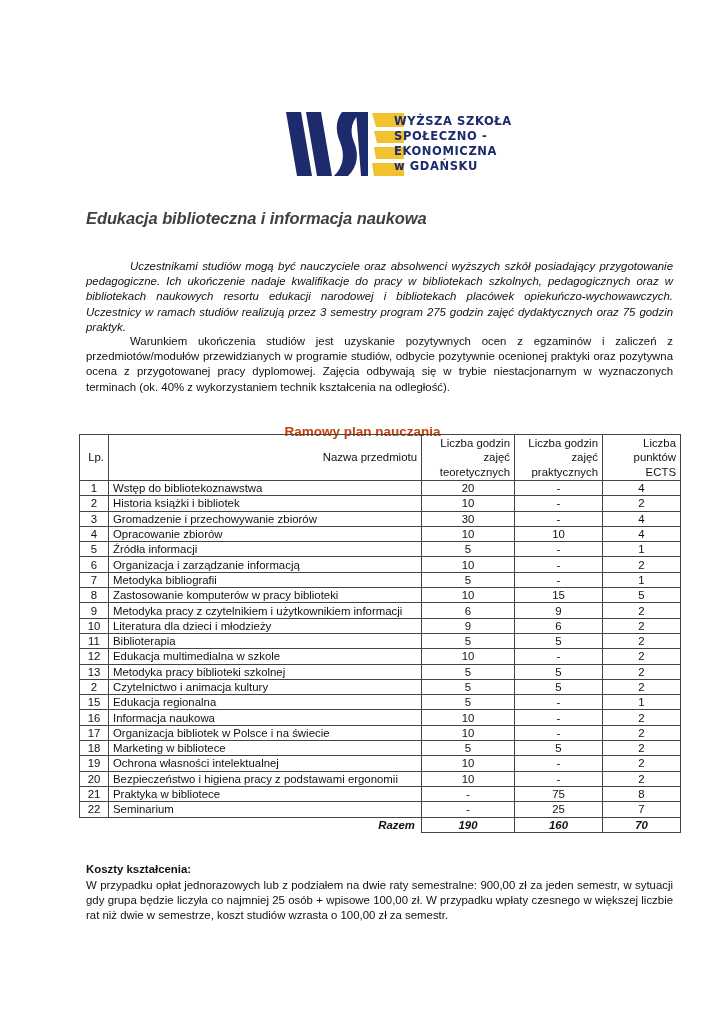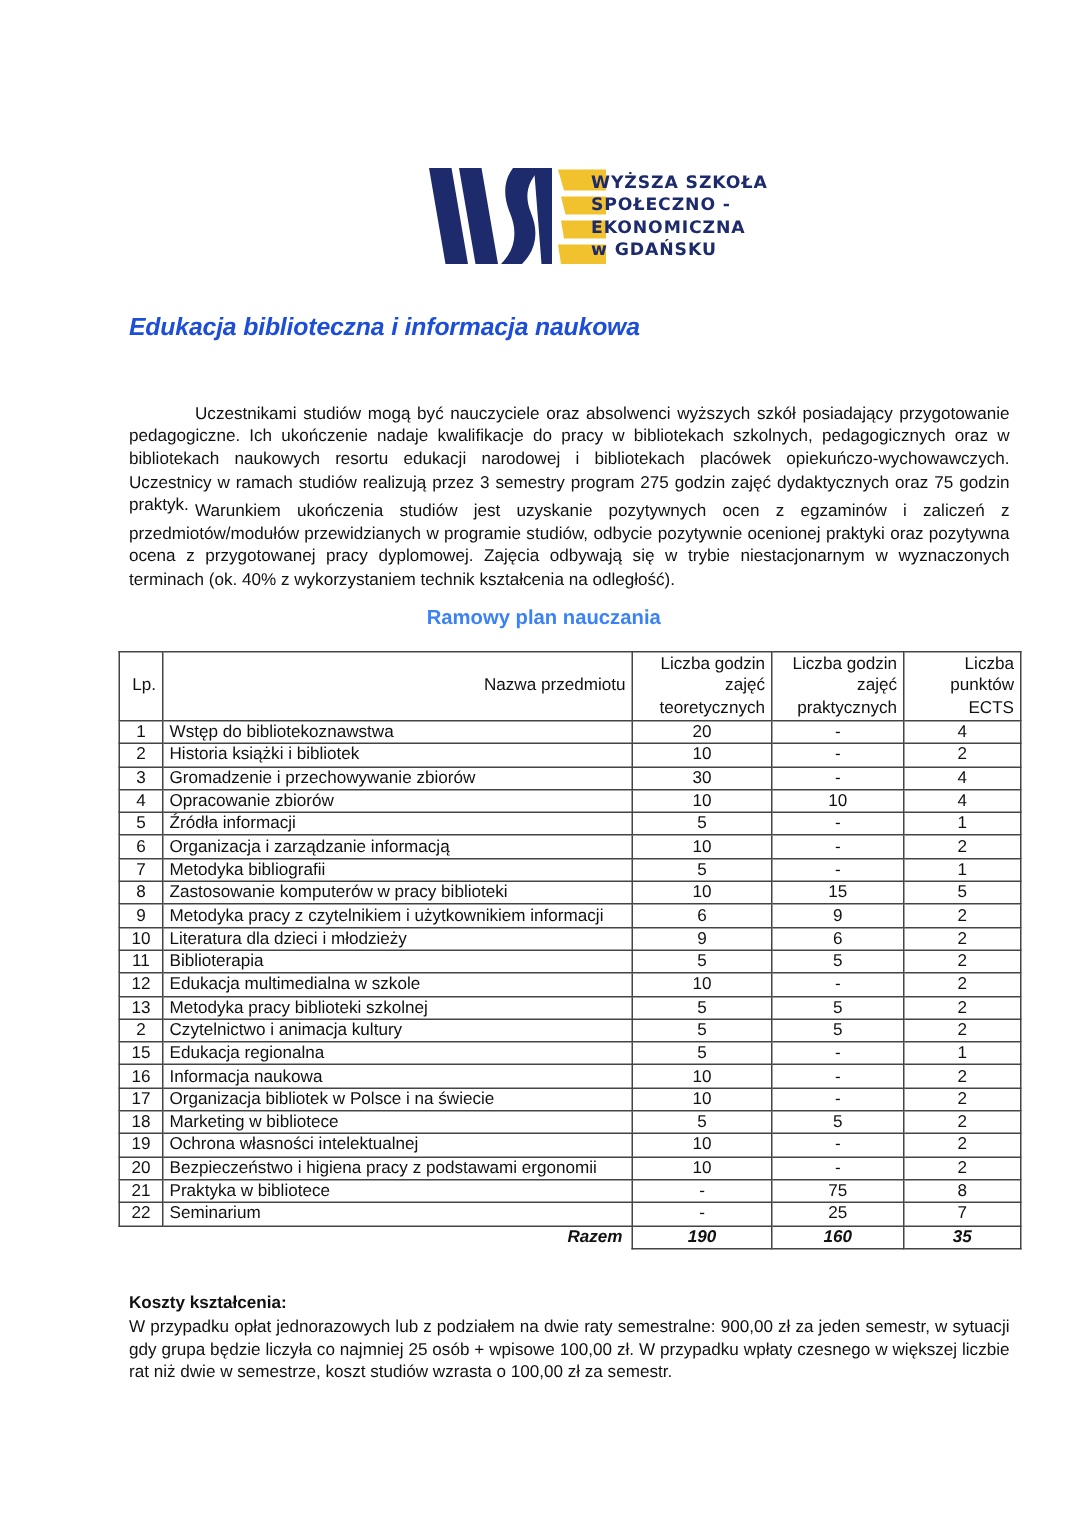--- a/index.html
+++ b/index.html
@@ -14,33 +14,33 @@
     .logo-mark { position: absolute; left: 0; top: 0; width: 120px; height: 68px; }
     .logo-text {
       position: absolute; left: 108px; top: 4px;
       font-family: "DejaVu Sans", sans-serif; font-weight: bold;
       font-size: 11.5px; line-height: 15px; color: #1d2a6b; letter-spacing: 0.6px;
       white-space: nowrap;
     }
     .title {
       position: absolute; left: 86px; top: 209px;
       font-family: "Liberation Sans", sans-serif;
-      font-style: italic; font-weight: bold; font-size: 16.5px; color: #1d4ed8;
+      font-style: italic; font-weight: bold; font-size: 16.5px; color: #404040;
       letter-spacing: -0.1px;
     }
     .para {
       position: absolute; left: 86px; width: 587px;
       font-size: 11.4px; line-height: 15.2px; text-align: justify;
       text-indent: 44px; color: #111;
     }
-    .p1 { top: 269px; }
+    .p1 { top: 259px; font-style: italic; }
     .p2 { top: 334px; }
     .section-heading {
-      position: absolute; left: 0; width: 725px; top: 404px;
-      text-align: center; font-weight: bold; font-size: 13.5px; color: #3b82f6;
+      position: absolute; left: 0; width: 725px; top: 424px;
+      text-align: center; font-weight: bold; font-size: 13.5px; color: #c2410c;
     }
     table.plan {
       position: absolute; left: 79px; top: 434px;
       border-collapse: collapse; font-size: 11.4px; color: #111;
       table-layout: fixed;
     }
     table.plan td, table.plan th {
       border: 1px solid #444; padding: 0 4px; height: 14.3px; line-height: 14px;
       font-weight: normal;
     }
@@ -266,19 +266,19 @@
         <td class="c-lp">22</td>
         <td class="c-name">Seminarium</td>
         <td class="c-th">-</td>
         <td class="c-pr">25</td>
         <td class="c-ects">7</td>
       </tr>
     <tr class="total">
       <td class="noborder" colspan="2">Razem</td>
       <td class="c-th">190</td>
       <td class="c-pr">160</td>
-      <td class="c-ects">35</td>
+      <td class="c-ects">70</td>
     </tr>
   </tbody>
 </table>
 
 <div class="costs-heading">Koszty kształcenia:</div>
 <p class="costs-body" style="margin:0">W przypadku opłat jednorazowych lub z podziałem na dwie raty semestralne: 900,00 zł za jeden semestr, w sytuacji gdy grupa będzie liczyła co najmniej 25 osób + wpisowe 100,00 zł. W przypadku wpłaty czesnego w większej liczbie rat niż dwie w semestrze, koszt studiów wzrasta o 100,00 zł za semestr.</p>
 
 </body></html>

